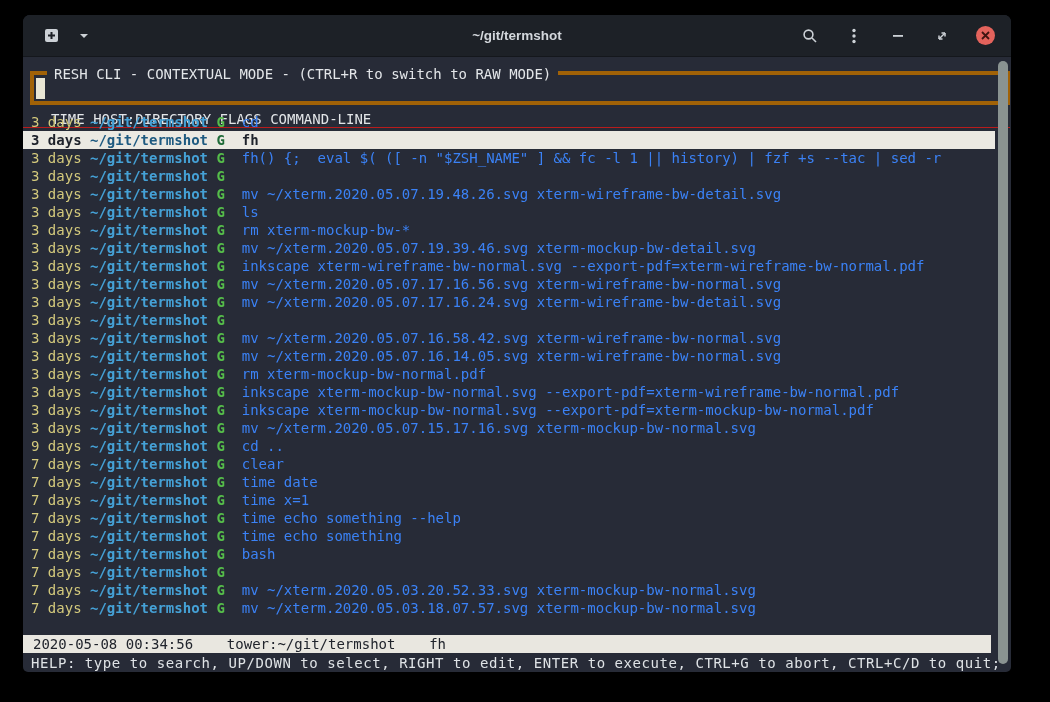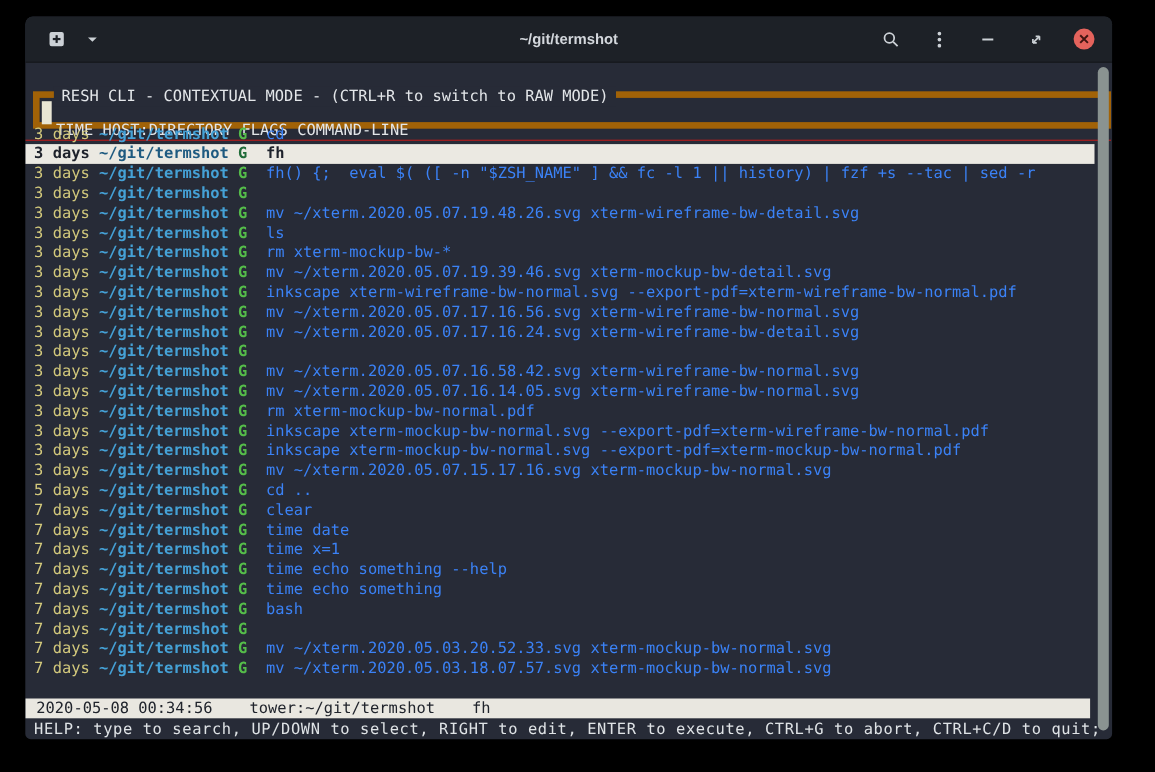--- a/index.html
+++ b/index.html
@@ -19,21 +19,21 @@
   .tb-left{display:flex;align-items:center;margin-left:18px;gap:13px}
   .icon-btn{background:none;border:none;display:flex;align-items:center;justify-content:center;
     width:20px;height:20px;cursor:default;padding:0}
   .tb-title{position:absolute;left:0;right:0;text-align:center;color:#d3d7dc;
     font-size:13.5px;font-weight:700;pointer-events:none}
   .tb-right{position:absolute;right:16px;display:flex;align-items:center;gap:24px}
   .close-btn{width:19px;height:19px;border-radius:50%;background:var(--close-button);
     border:none;display:flex;align-items:center;justify-content:center;padding:0}
   
   .term{position:absolute;left:0;right:0;top:42px;bottom:0;font-size:14px;line-height:18px;color:#d5d5d0}
-  .search-box{position:absolute;left:7px;top:26px;width:980px;height:34px;border:6px solid #a16207}
+  .search-box{position:absolute;left:7px;top:14px;width:980px;height:34px;border:4px solid #a16207}
   .search-box-title{position:absolute;top:-10px;left:13px;background:var(--terminal-bg);
     padding:0 7px;color:#e3e6e9;white-space:pre}
   .cursor{position:absolute;left:2px;top:3px;width:9px;height:21px;background:#e9e6d4}
   .header-line{position:absolute;left:0;top:53px;width:987px;height:18px;
     border-bottom:1px solid #b91c1c;padding-left:28px;color:#e2e5e8;white-space:pre}
   .rows{position:absolute;left:0;top:56px;right:16px}
   .row{display:flex;height:18px;padding-left:8px;white-space:pre;overflow:hidden}
   .col-t{flex:0 0 6ch;margin-right:1ch;color:var(--accent-yellow)}
   .col-h{flex:0 0 14ch;margin-right:1ch;color:var(--accent-blue);font-weight:700}
   .col-g{flex:0 0 1ch;margin-right:2ch;color:var(--accent-green);font-weight:700}
@@ -254,21 +254,21 @@
           </div>
 
           <div class="row">
             <span class="col-t">3 days</span>
             <span class="col-h">~/git/termshot</span>
             <span class="col-g">G</span>
             <span class="col-c">mv ~/xterm.2020.05.07.15.17.16.svg xterm-mockup-bw-normal.svg</span>
           </div>
 
           <div class="row">
-            <span class="col-t">5 days</span>
+            <span class="col-t">9 days</span>
             <span class="col-h">~/git/termshot</span>
             <span class="col-g">G</span>
             <span class="col-c">cd ..</span>
           </div>
 
           <div class="row">
             <span class="col-t">7 days</span>
             <span class="col-h">~/git/termshot</span>
             <span class="col-g">G</span>
             <span class="col-c">clear</span>

